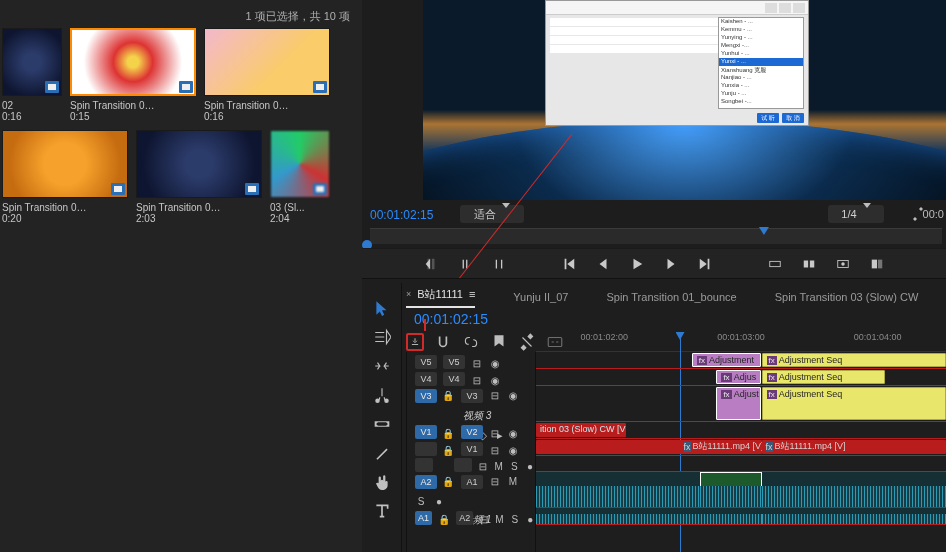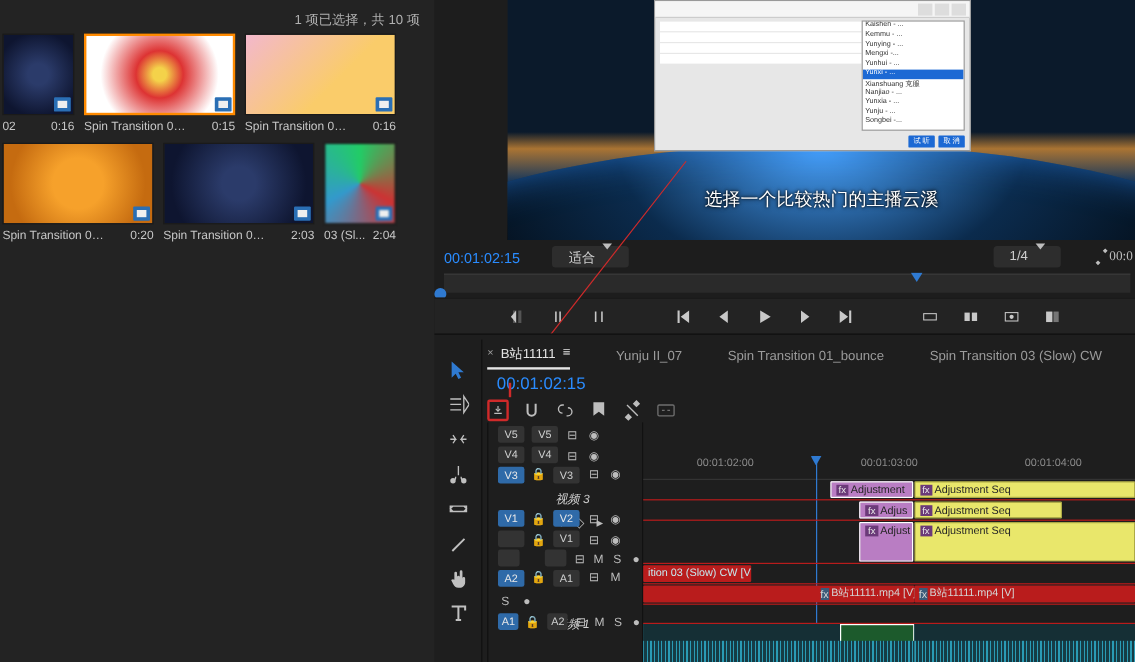--- a/index.html
+++ b/index.html
@@ -26,21 +26,21 @@
   height: 68px; width: 100%; position: relative;
   background: #333; border: 1px solid #1a1a1a;
   display: flex; align-items: center; justify-content: center;
 }
 .thumb-img.selected { outline: 2px solid #ff8a00; outline-offset: -2px;}
 .seq-badge {
   position: absolute; right: 2px; bottom: 2px; width: 14px; height: 12px;
   background: #2a6fb5; border-radius: 1px;
 }
 .seq-badge::before { content:""; display:block; width:8px; height:6px; background:#efefef; margin:3px auto 0 auto;}
-.thumb-label { display: flex; justify-content: space-between; color: #c7c7c7; font-size: 10px; padding-top: 4px;}
+.thumb-label { display: flex; color: #c7c7c7; font-size: 10px; padding-top: 4px; flex-direction: column;}
 .thumb-label span:first-child { overflow: hidden; text-overflow: ellipsis; white-space: nowrap; max-width: 70%; }
 
 .program-panel {
   position: absolute; left: 362px; top: 0; right: 0; height: 278px;
   background: #1d1d1d;
 }
 .monitor {
   position: absolute; left: 61px; top: 0; right: 0; height: 200px;
   background: linear-gradient(to bottom,#0b1a2b 0%,#0b1a2b 55%,#aa7433 62%,#1e3a5a 75%,#000 100%);
   overflow: hidden;
@@ -76,21 +76,21 @@
   position:absolute; left:98px; top:205px; width:64px; height:18px;
   background:#2d2d2d; border-radius:3px; color:#d0d0d0; font-size:11px;
   display:flex; align-items:center; justify-content:center; gap:6px;
 }
 .zoom-dd {
   position:absolute; right:62px; top:205px; width:56px; height:18px;
   background:#2d2d2d; border-radius:3px; color:#d0d0d0; font-size:11px;
   display:flex; align-items:center; justify-content:center; gap:6px;
 }
 .wrench { position:absolute; right:20px; top:206px; width:16px; height:16px; color:#bdbdbd;}
-.resolve { position:absolute; right:2px; top:208px; color:#bdbdbd; font-size:11px;font-family:Liberation Serif, serif;}
+.resolve { position:absolute; right:2px; top:208px; color:#bdbdbd; font-size:11px;}
 .pm-ruler {
   position:absolute; left:8px; right:4px; top:228px; height:16px;
   background:#2a2a2a; border-top:1px solid #3a3a3a;
 }
 .pm-playhead { position:absolute; top:-2px; width:10px; height:8px; background:#2f7ad1; clip-path:polygon(0 0,100% 0,50% 100%);}
 .pm-begin { position:absolute; left:0; top:240px; width:10px; height:10px; border-radius:50%; background:#2f7ad1;}
 .pm-transport {
   position:absolute; left:0; right:0; bottom:0; height:30px;
   display:flex; align-items:center; justify-content:center; gap:18px;
   background:#232323; border-top:1px solid #1a1a1a;
@@ -136,21 +136,21 @@
 .src-btn, .tgt-btn {
   width:22px; height:14px; border-radius:2px; font-size:9px; color:#cfd0d0;
   display:flex; align-items:center; justify-content:center; background:#333;
 }
 .tgt-btn.on { background:#2f6aa8; color:#e8e8e8;}
 .src-btn.on { background:#2f6aa8; color:#e8e8e8;}
 .lock,.eye,.sync,.mute,.solo,.mic { width:12px; height:12px; display:flex; align-items:center; justify-content:center; color:#bdbdbd; font-size:10px;}
 .th-label { font-size:10px; color:#cfcfcf;font-style:italic;}
 
 .track-area {
-  position:absolute; left:174px; top:53px; right:0; bottom:0;margin-top:48px;
+  position:absolute; left:174px; top:53px; right:0; bottom:0;
 }
 .time-ruler { height:20px; border-bottom:1px solid #333; position:relative; display:flex; justify-content:space-around; align-items:flex-start;}
 .time-ruler span { font-size:9px; color:#8a8a8a;}
 .playhead { position:absolute; top:0; bottom:0; width:1px; background:#2f7ad1;}
 .playhead::before{content:"";position:absolute;top:0;left:-4px;width:9px;height:8px;background:#2f7ad1;clip-path:polygon(0 0,100% 0,50% 100%);}
 .track { height:17px; position:relative; border-bottom:1px solid #b91c1c;}
 .track.tall { height:36px;}
 .clip {
   position:absolute; top:1px; bottom:1px; border-radius:1px;
   font-size:9px; color:#262626; padding:1px 4px; white-space:nowrap;
@@ -276,21 +276,20 @@
         <div>Nanjiao - ...</div>
         <div>Yunxia - ...</div>
         <div>Yunju - ...</div>
         <div>Songbei -...</div>
       </div>
       <div class="d-foot">
         <div>试 听</div>
         <div>取 消</div>
       </div>
     </div>
-    <div class="subtitle">选择一个比较热门的主播云溪</div>
   </div>
   <div class="pm-timebar">00:01:02:15</div>
   <div class="fit-dd">
     <span>适合</span>
       <span class="chev"></span>
   </div>
   <div class="zoom-dd">
     <span>1/4</span>
       <span class="chev"></span>
   </div>

